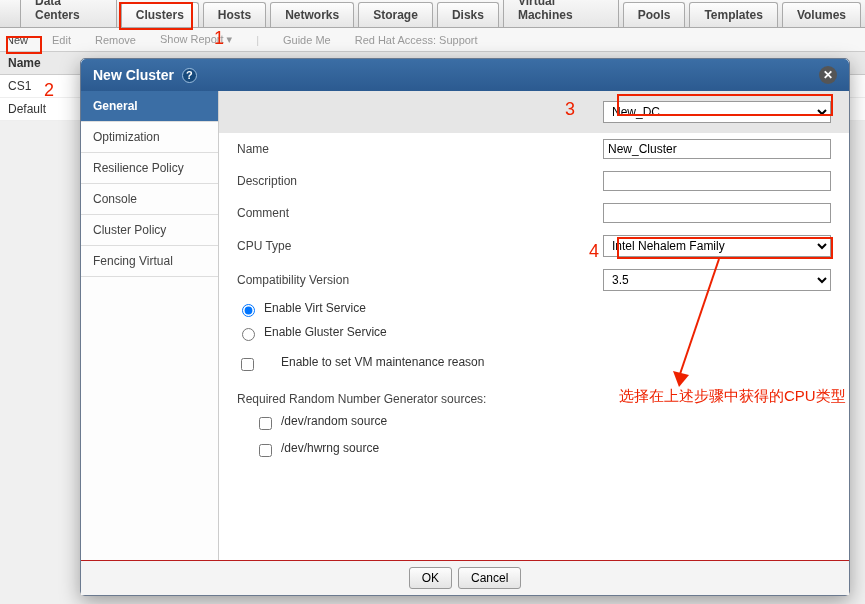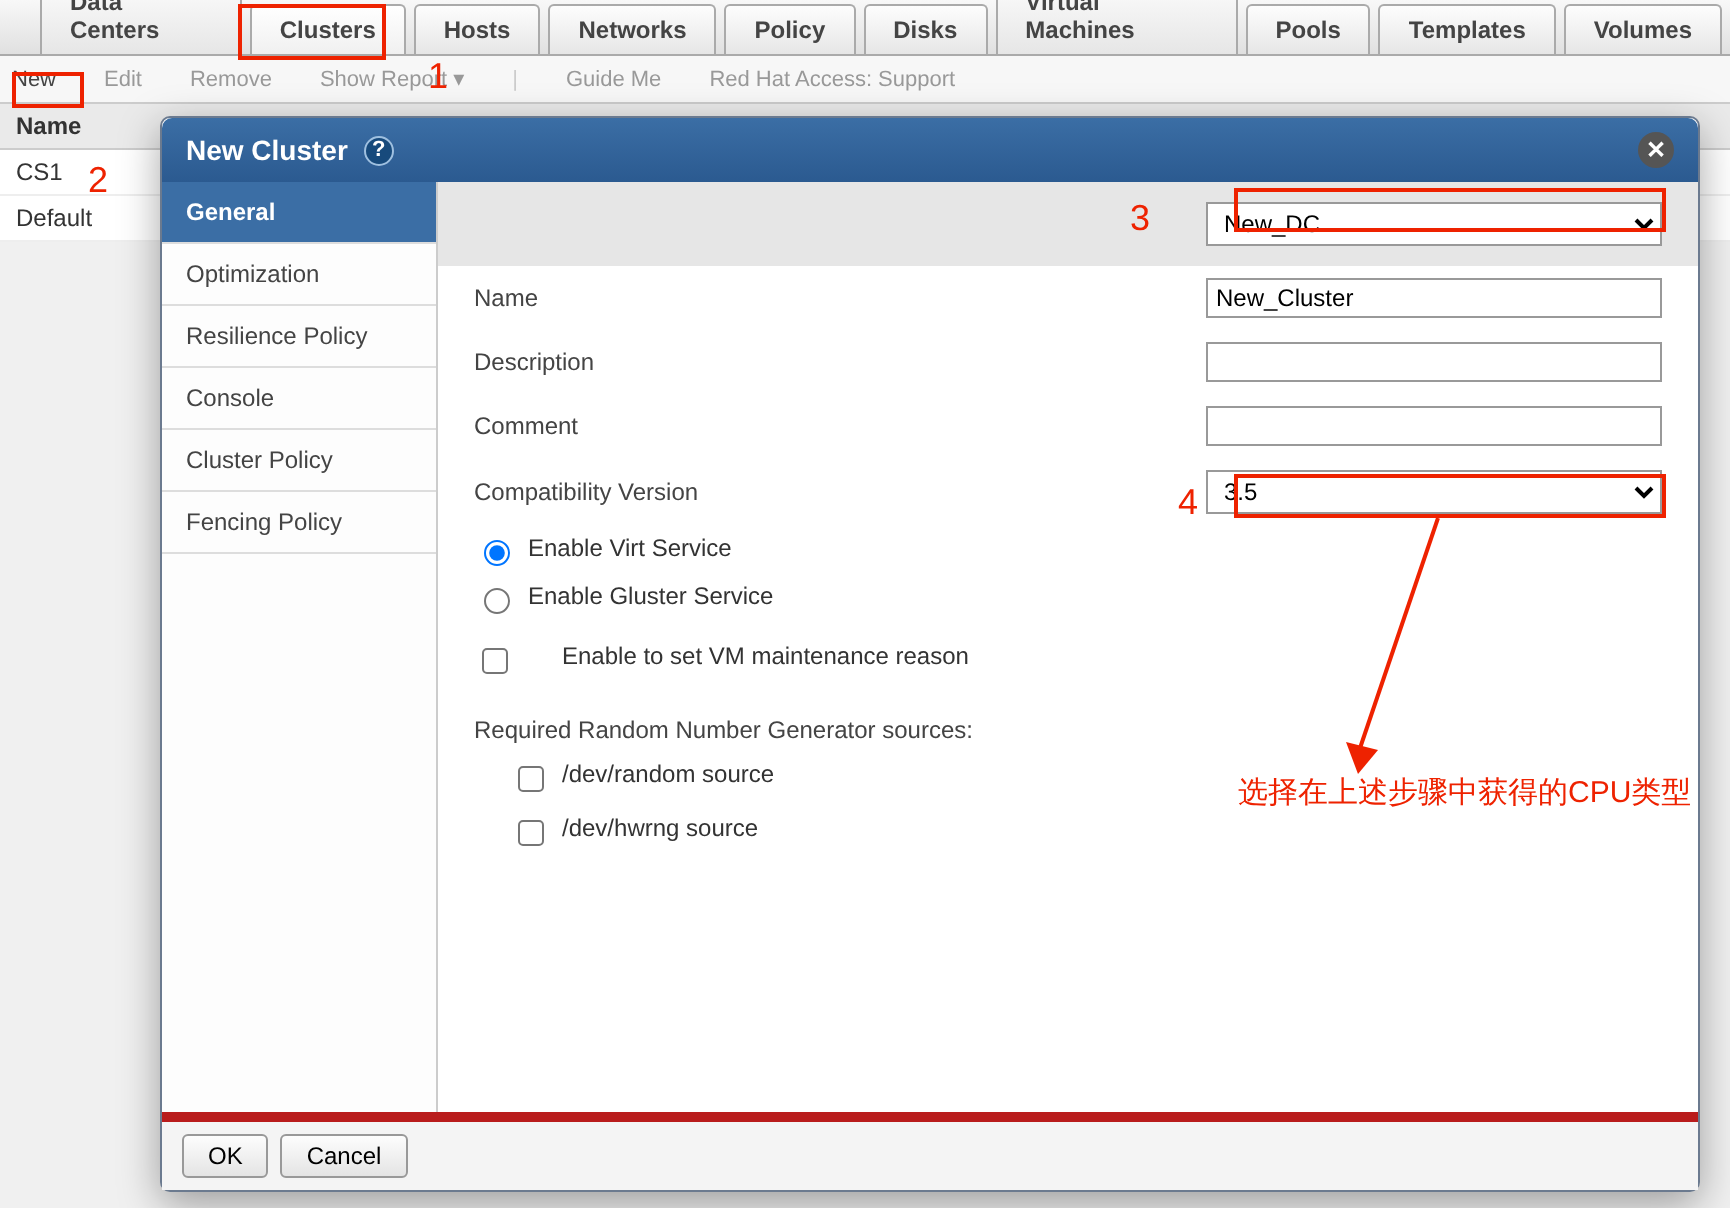--- a/index.html
+++ b/index.html
@@ -154,24 +154,24 @@
     display:flex; gap:6px;
     padding: 4px 18px;
   }
   .section-label {
     padding: 14px 22px 4px 18px;
     color:#444;
   }
   .indent { padding-left: 36px;}
 
   .dialog-footer {
-    border-top: 5px solid #b91c1c;
+    border-top: 1px solid #b91c1c;
     padding: 6px 10px;
     display:flex;
-    justify-content:flex-start;
+    justify-content:center;
     gap:6px;
     background:#f4f4f4;
   }
   .dlg-btn {
     border:1px solid #999;
     background: linear-gradient(#fdfdfd,#e4e4e4);
     padding: 3px 12px;
     border-radius:3px;
     cursor:pointer;
     font-size:12px;
@@ -184,21 +184,21 @@
   .arrow-svg { position:absolute; pointer-events:none; }
 </style>
 </head>
 <body>
 
 <div class="main-tabs">
   <div class="main-tab">Data Centers</div>
   <div class="main-tab active">Clusters</div>
   <div class="main-tab">Hosts</div>
   <div class="main-tab">Networks</div>
-  <div class="main-tab">Policy</div>
+  <div class="main-tab">Storage</div>
   <div class="main-tab">Disks</div>
   <div class="main-tab">Virtual Machines</div>
   <div class="main-tab">Pools</div>
   <div class="main-tab">Templates</div>
   <div class="main-tab">Volumes</div>
 </div>
 
 <div class="toolbar">
   <span class="btn">New</span>
   <span class="btn disabled">Edit</span>
@@ -221,21 +221,21 @@
     </span>
     <span class="close-x">✕</span>
   </div>
   <div class="dialog-body">
     <div class="side-tabs">
       <div class="side-tab active">General</div>
       <div class="side-tab">Optimization</div>
       <div class="side-tab">Resilience Policy</div>
       <div class="side-tab">Console</div>
       <div class="side-tab">Cluster Policy</div>
-      <div class="side-tab">Fencing Policy</div>
+      <div class="side-tab">Fencing Virtual</div>
     </div>
     <div class="form-area">
       <div class="form-row shaded">
         <div class="form-field">
           <select>
             <option>New_DC</option>
           </select>
         </div>
       </div>
       <div class="form-row">
@@ -248,20 +248,28 @@
         <div class="form-label">Description</div>
         <div class="form-field">
             <input type="text" value="" style="">
           </div>
       </div>
       <div class="form-row">
         <div class="form-label">Comment</div>
         <div class="form-field">
             <input type="text" value="" style="">
           </div>
+      </div>
+      <div class="form-row">
+        <div class="form-label">CPU Type</div>
+        <div class="form-field">
+          <select>
+            <option>Intel Nehalem Family</option>
+          </select>
+        </div>
       </div>
       <div class="form-row">
         <div class="form-label">Compatibility Version</div>
         <div class="form-field">
           <select>
             <option>3.5</option>
           </select>
         </div>
       </div>
 

